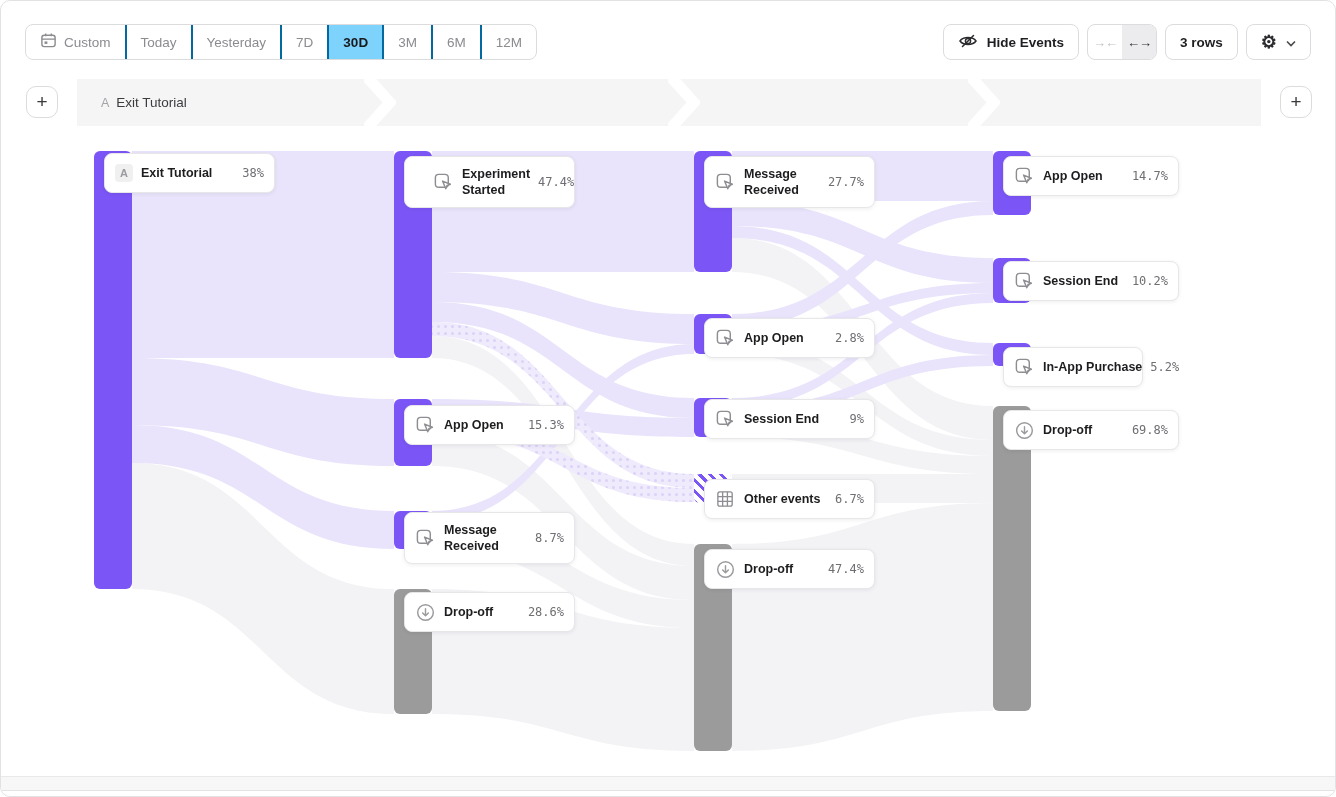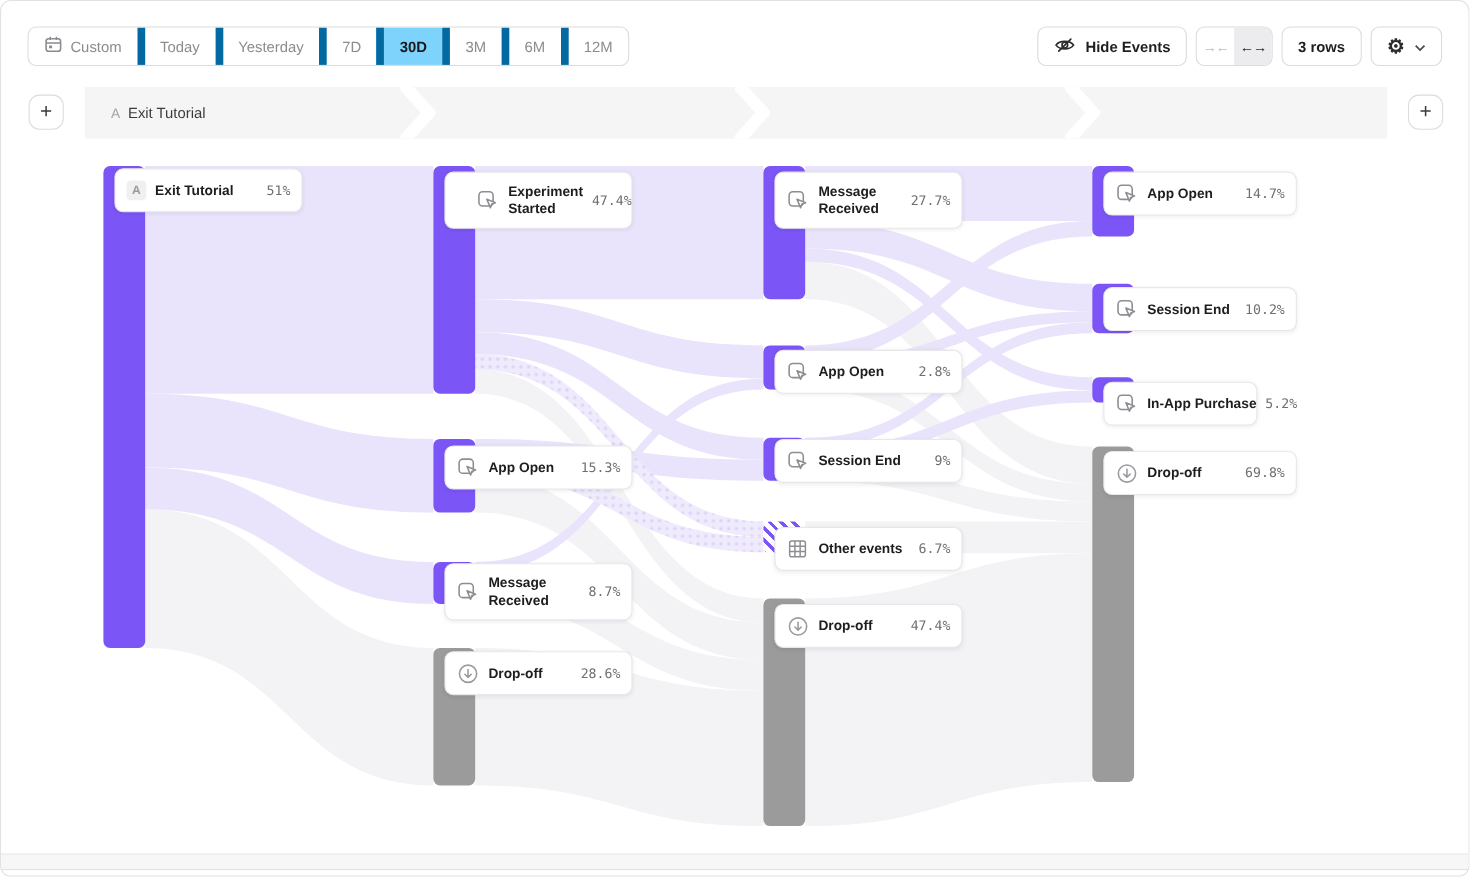--- a/index.html
+++ b/index.html
@@ -7,21 +7,21 @@
   body { font-family:"Liberation Sans", sans-serif; }
   .page { position:relative; width:1336px; height:797px; background:#fff;
           border:1px solid #e2e2e4; border-radius:10px; overflow:hidden; }
 
   
   .toolbar { position:absolute; top:23px; left:24px; right:24px; height:36px;
              display:flex; justify-content:space-between; align-items:center; z-index:5; }
   .date-group { display:flex; height:36px; border:1px solid #dcdcde; border-radius:8px;
                 background:#fff; overflow:hidden; }
   .date-seg { display:flex; align-items:center; gap:7px; padding:0 14px; font-size:13.5px;
-              color:#8b8b90; cursor:pointer; border-left:7px solid #0369a1; white-space:nowrap; }
+              color:#8b8b90; cursor:pointer; border-left:2px solid #0369a1; white-space:nowrap; }
   .date-seg:first-child { border-left:none;justify-content:space-between; }
   .date-seg.sel { background:#7dd3fc; color:#19191c; font-weight:700; }
   .right-group { display:flex; align-items:center; gap:8px; }
   .btn { display:inline-flex; align-items:center; gap:9px; height:36px; padding:0 14px;
          border:1px solid #dcdcde; border-radius:8px; background:#fff; font-size:13.5px;
          font-weight:600; color:#1f1f23; cursor:pointer; white-space:nowrap; }
   .pairbox { display:flex; height:36px; border:1px solid #dcdcde; border-radius:8px;
              overflow:hidden; background:#fff; }
   .paircell { width:34px; display:flex; align-items:center; justify-content:center;
               font-size:13px; letter-spacing:-1px; cursor:pointer; }
@@ -182,21 +182,21 @@
       <polyline points="3,-2 26,23.5 3,49" fill="none" stroke="#ffffff" stroke-width="11"></polyline>
       </svg>
   </div>
   <button class="plusbtn" style="left:1279px">+</button>
 
   <div id="flow-layer">
       <div class="bar ev" style="left: 93px; top: 150px; height: 438px;"></div>
       <div class="card" style="left: 103px; top: 152px; height: 40px; width: 171px;">
         <span class="badge">A</span>
         <span class="label">Exit Tutorial</span>
-        <span class="pct">51%</span>
+        <span class="pct">38%</span>
       </div>
       <div class="bar ev" style="left: 393px; top: 150px; height: 207px;"></div>
       <div class="card wrap" style="left: 403px; top: 155px; height: 52px; width: 171px; padding-left: 28px;">
         <span class="nicon">
           <svg width="21" height="21" viewBox="0 0 22 22" fill="none" stroke="#8d8d92" stroke-width="1.5">
             <rect x="2.5" y="2.5" width="13.5" height="13.5" rx="3.5"></rect>
             <path d="M10 9.5l8.2 3.3-3.5 1.3-1.3 3.5z" fill="#ffffff" stroke-linejoin="round"></path>
           </svg>
         </span>
         <span class="label">Experiment Started</span>

